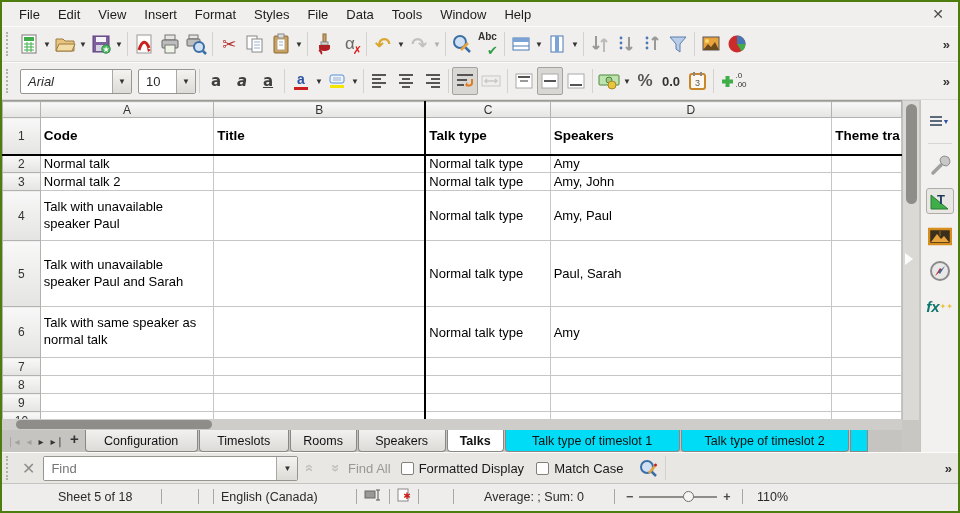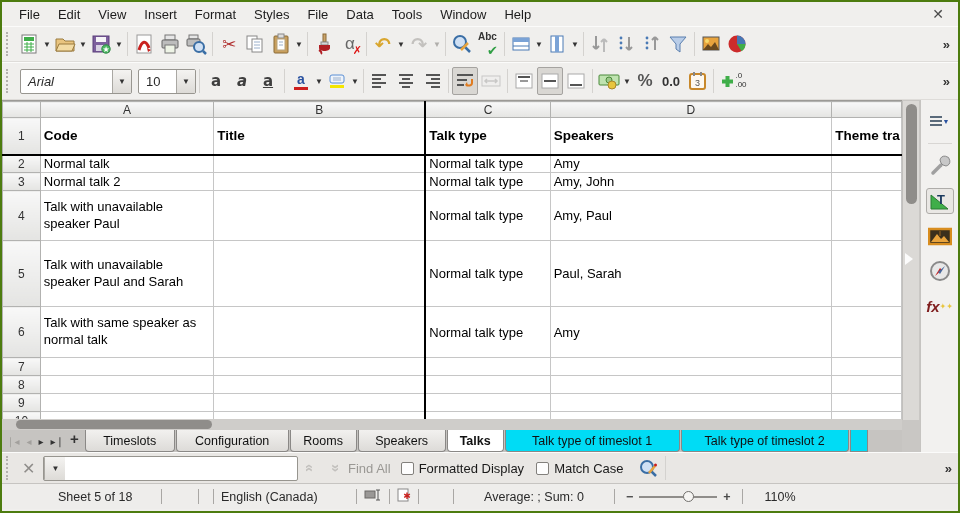--- a/index.html
+++ b/index.html
@@ -507,22 +507,22 @@
         </div>
 
       <div class="tabbar">
         <span class="navbtns">
           <span class="nav dis">❘◂</span>
           <span class="nav dis">◂</span>
           <span class="nav">▸</span>
           <span class="nav">▸❘</span>
         </span>
         <span class="addsheet">+</span>
+        <span class="tab" style="width:113px">Configuration</span>
         <span class="tab" style="width:90px">Timeslots</span>
-        <span class="tab" style="width:113px">Configuration</span>
         <span class="tab" style="width:67px">Rooms</span>
         <span class="tab" style="width:88px">Speakers</span>
         <span class="tab active" style="width:57px">Talks</span>
         <span class="tab cyan" style="width:175px">Talk type of timeslot 1</span>
         <span class="tab cyan" style="width:168px">Talk type of timeslot 2</span>
         <span class="tab cyan partial"></span>
       </div>
     </div>
 
     <div class="scroll-col">
@@ -562,30 +562,31 @@
           </svg>
         </span>
       <span class="sbi">
           <svg width="22" height="22">
             <circle cx="11" cy="11" r="9" fill="#e8e8e8" stroke="#8a8a8a" stroke-width="2"></circle>
             <path d="M6 16L11 8l2 2z" fill="#c9211e"></path>
             <path d="M16 6l-5 8-2-2z" fill="#4a6a9e"></path>
           </svg>
         </span>
       <span class="sbi">
-          <span style="font-style:italic;font-weight:bold;font-size:15px;color:#7f1d1d;">fx</span>
+          <span style="font-style:italic;font-weight:bold;font-size:15px;color:#0f766e;">fx</span>
           <span style="font-size:8px;color:#e8c53c;">✦✦</span>
         </span>
     </div>
   </div>
 
   <div class="findbar">
     <span class="grip"></span>
     <span class="findclose">✕</span>
     <span class="findbox">
+      <input type="text" placeholder="Find" style="">
       <span class="cbtn">▼</span>
     </span>
     <span class="chev up">«</span>
     <span class="chev down">«</span>
     <span class="findall">Find All</span>
     <span class="chk">
         <span class="box"></span>
         <span>Formatted Display</span>
       </span>
     <span class="chk">
@@ -627,16 +628,16 @@
     <span style="width:146px;text-align:center;">Average: ; Sum: 0</span>
     <span class="ssep"></span>
     <span class="zoomslider">
       <span class="zpm">−</span>
       <span class="ztrack">
           <span class="zknob"></span>
         </span>
       <span class="zpm">+</span>
     </span>
     <span class="ssep"></span>
-    <span style="width:46px;text-align:right;">110%</span>
+    <span style="width:46px;text-align:center;">110%</span>
   </div>
 
 </div>
 
 </body></html>

